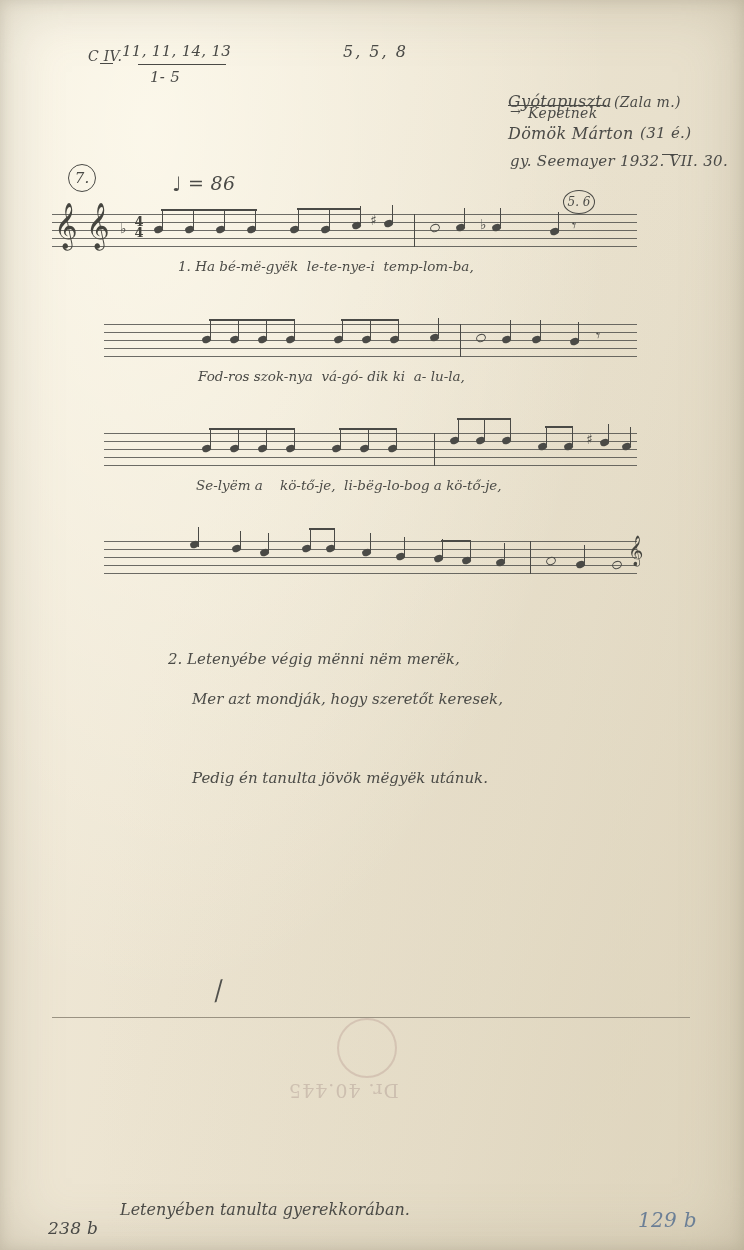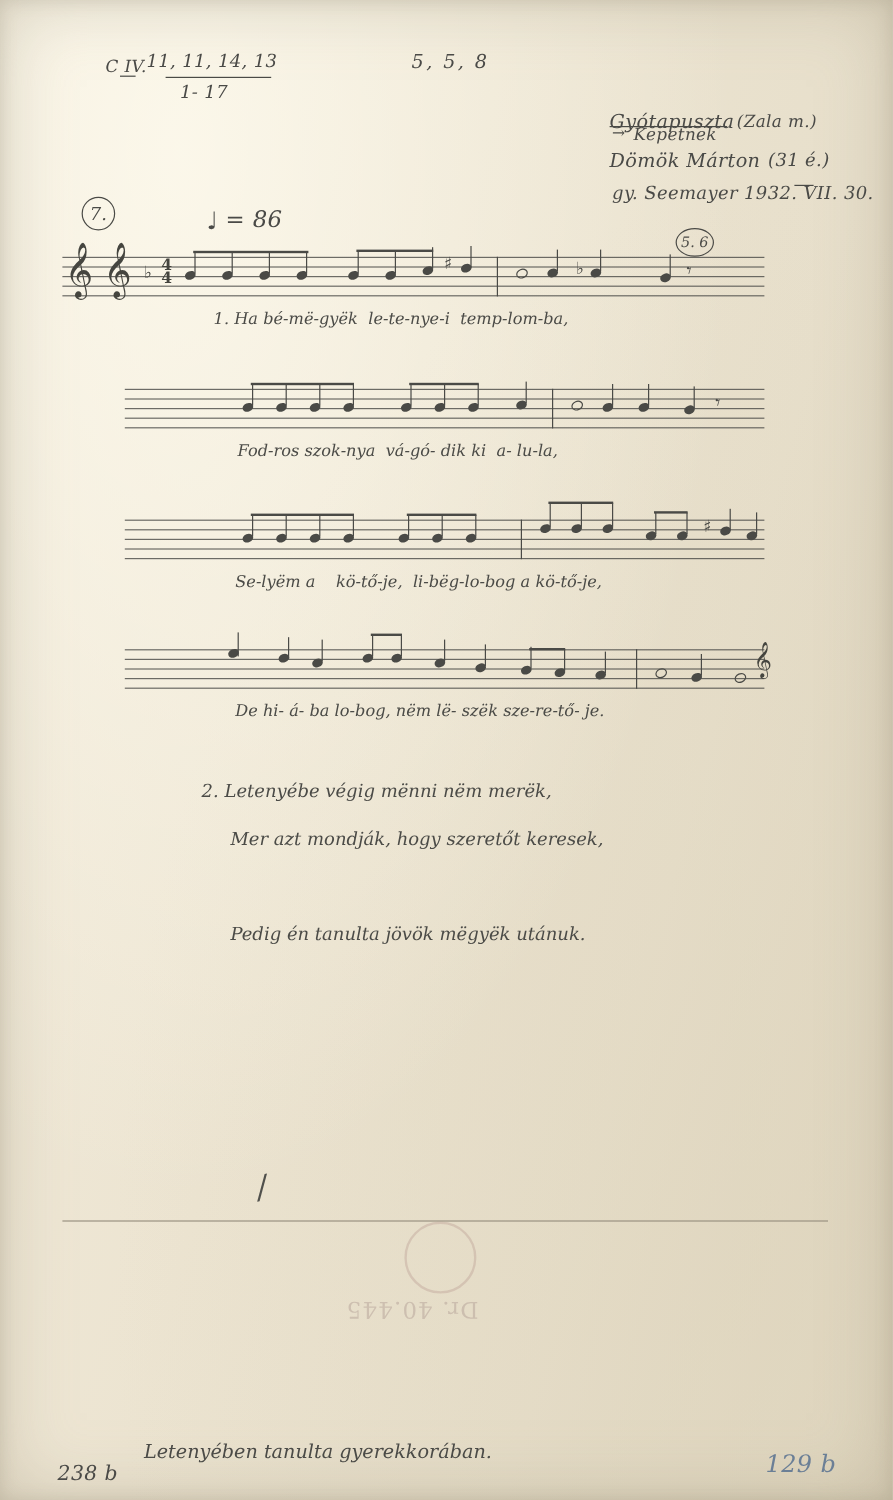--- a/index.html
+++ b/index.html
@@ -168,21 +168,21 @@
 </head>
 <body>
 
 <div id="page">
 
   <span class="hw" style="left:88px; top:48px; font-size:14px;">C IV.</span>
   <span class="underline" style="left:100px; top:63px; width:13px;"></span>
 
   <span class="hw" style="left:122px; top:42px; font-size:15px;">11, 11, 14, 13</span>
   <span class="underline" style="left:138px; top:64px; width:88px;"></span>
-  <span class="hw" style="left:150px; top:68px; font-size:15px;">1- 17</span>
+  <span class="hw" style="left:150px; top:68px; font-size:15px;">1- 5</span>
 
   <span class="hw" style="left:343px; top:42px; font-size:16px; letter-spacing:2px;">5, 5, 8</span>
 
   <span class="hw" style="left:508px; top:92px; font-size:16px;">Gyótapuszta</span>
   <span class="hw" style="left:614px; top:94px; font-size:14px;">(Zala m.)</span>
   <span class="underline" style="left:508px; top:105px; width:98px;"></span>
   <span class="hw" style="left:528px; top:105px; font-size:14px;">Kepetnek</span>
   <span class="tiny-arrow" style="left:510px; top:104px;">→</span>
 
   <span class="hw" style="left:508px; top:124px; font-size:16px;">Dömök Márton</span>
@@ -383,21 +383,20 @@
 
     <span class="barline" style="left:426px; top:0px; height:33px;"></span>
 
     <span class="note hollow" style="left:442px; top:16px;"></span>
     <span class="note" style="left:472px; top:20px;"></span>
     <span class="stem" style="left:480px; top:4px; height:18px;"></span>
     <span class="note hollow" style="left:508px; top:20px;"></span>
     <span class="clef" style="left:524px; top:-4px; font-size:26px;">𝄞</span>
   </div>
 
-  <span class="lyric" style="position:absolute; left:196px; top:585px;">De hi- á- ba lo-bog, nёm lё- szёk sze-re-tő- je.</span>
 
   <span class="verse" style="position:absolute; left:168px; top:650px;">2. Letenyébe végig mёnni nёm merёk,</span>
   <span class="verse" style="position:absolute; left:192px; top:690px;">Mer azt mondják, hogy szeretőt keresek,</span>
   <span class="verse" style="position:absolute; left:192px; top:769px;">Pedig én tanulta jövök mёgyёk utánuk.</span>
 
   <span class="hw pencil" style="left:214px; top:975px; font-size:26px; transform:rotate(-12deg);">/</span>
 
   <span class="hr-line" style="left:52px; top:1017px; width:638px;"></span>
 
   <span class="stamp-ring" style="left:337px; top:1018px; width:56px; height:56px;"></span>

